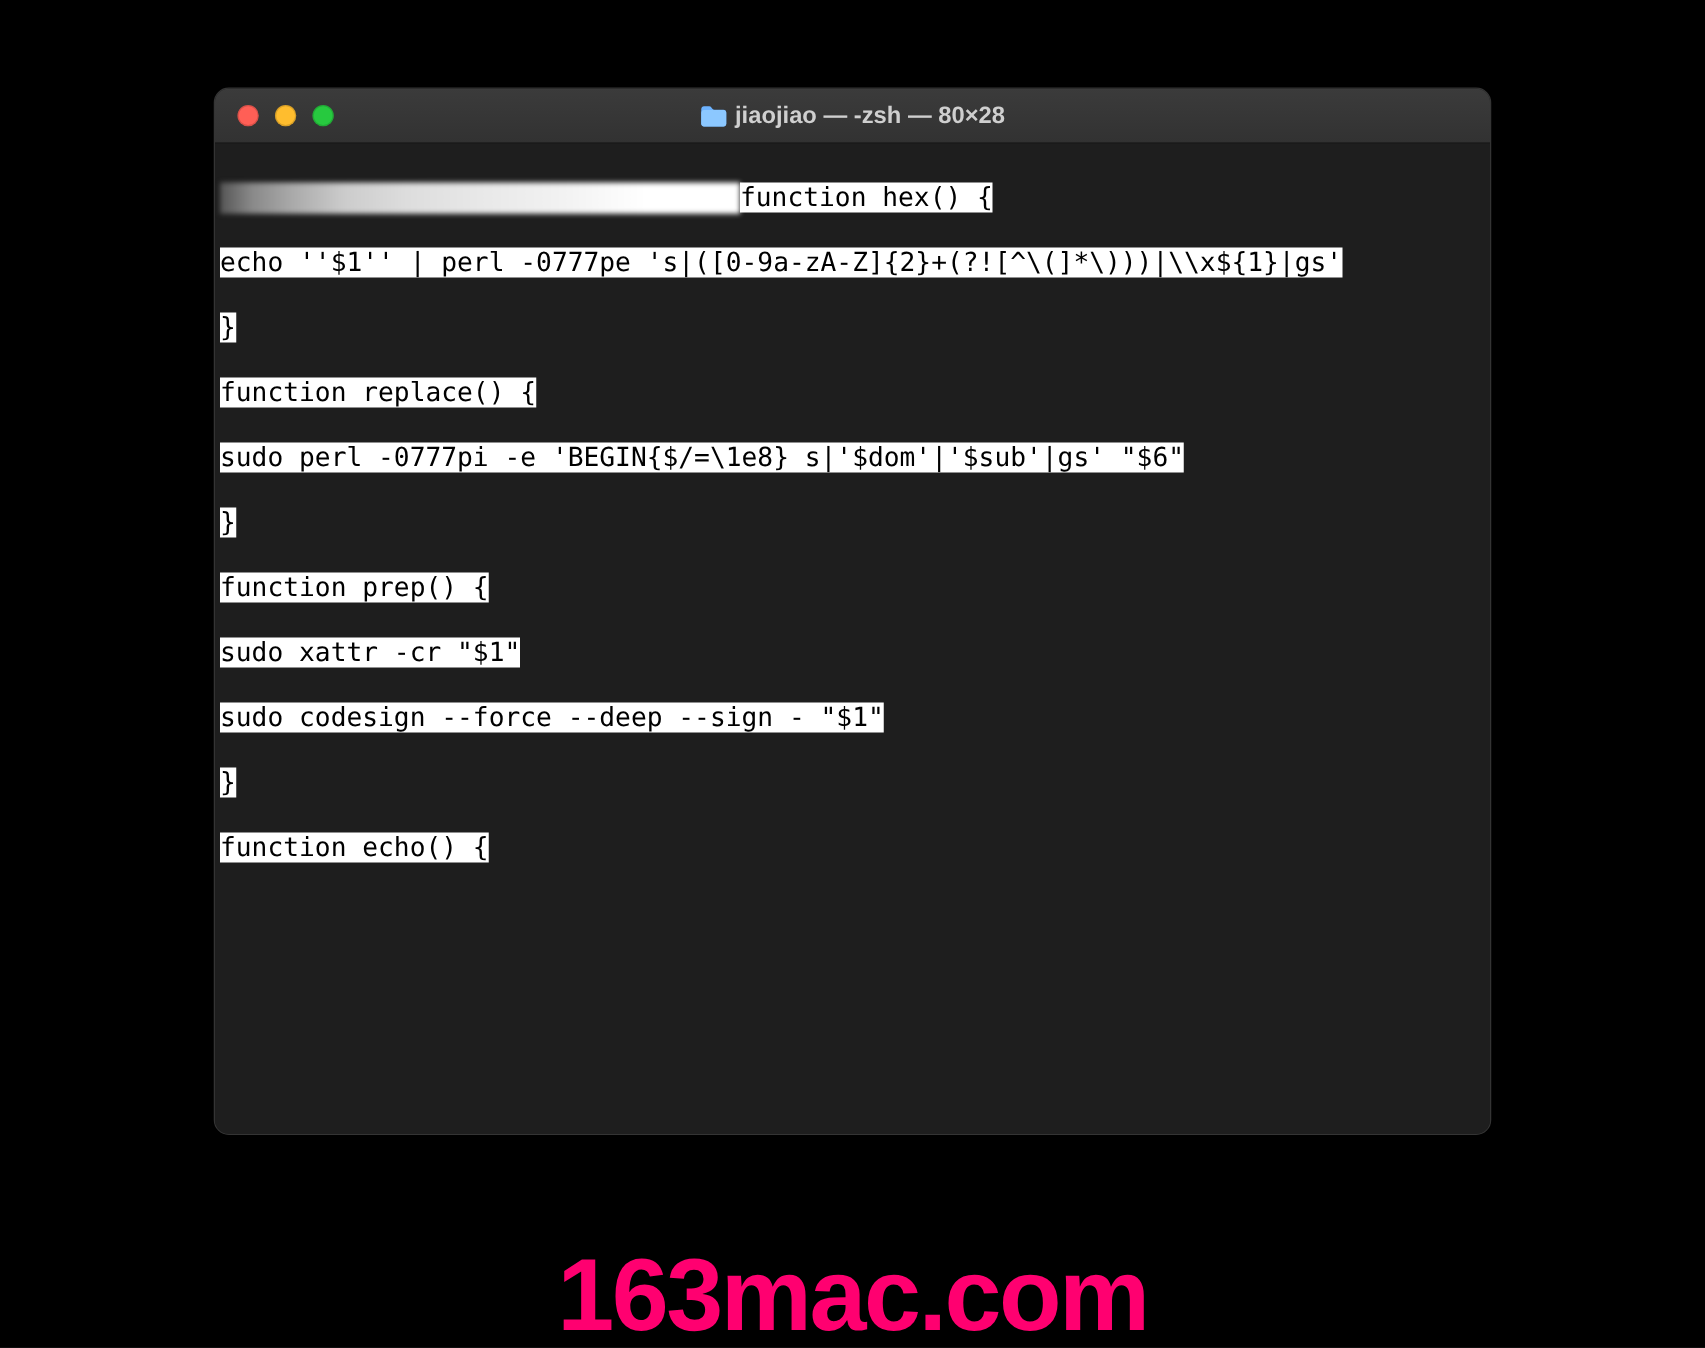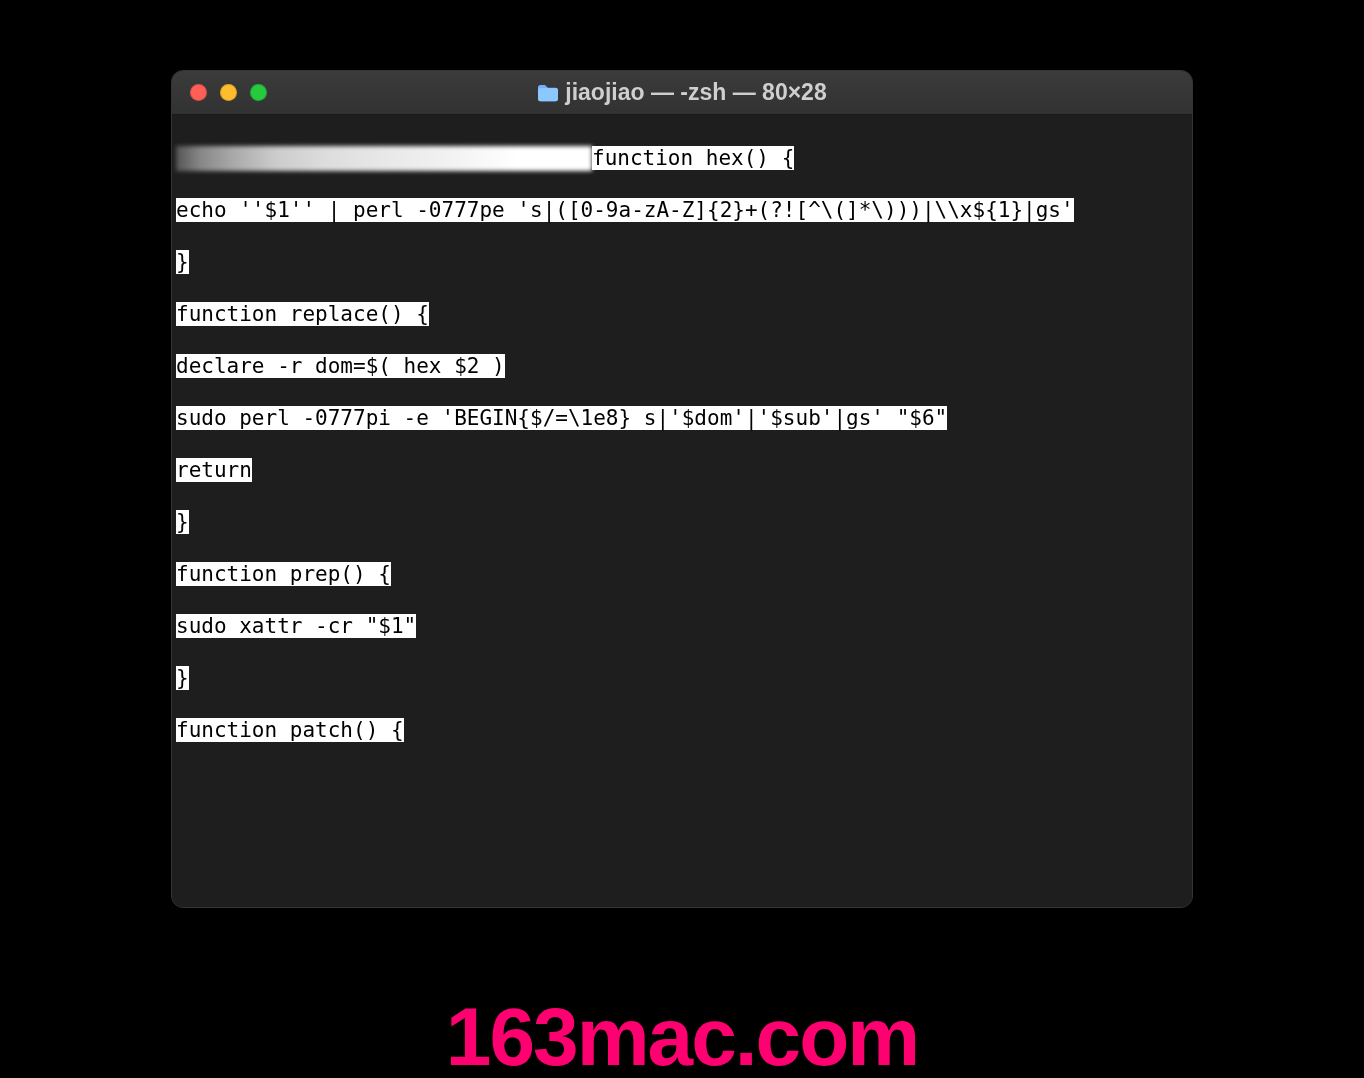--- a/index.html
+++ b/index.html
@@ -44,21 +44,21 @@
   .green  { background: #27c93f; box-shadow: inset 0 0 0 1px rgba(0,0,0,0.15); }
   .title-center {
     position: absolute;
     left: 0; right: 0;
     display: flex;
     justify-content: center;
     align-items: center;
     gap: 6px;
     pointer-events: none;
     font-family: -apple-system, BlinkMacSystemFont, "Helvetica Neue", sans-serif;
-    font-size: 23px;
+    font-size: 19px;
     font-weight: 700;
     color: #cfcfcf;
   }
   .folder-icon svg { display:block; }
   .terminal-body {
     background: #1e1e1e;
     padding: 4px 4px 20px 4px;
     font-size: 21px;
     line-height: 26px;
     letter-spacing: 0;
@@ -105,28 +105,27 @@
       </span>
       <span>jiaojiao — -zsh — 80×28</span>
     </div>
   </div>
 
   <div class="terminal-body">
 <span class="line"><span class="prompt-blur"></span><span class="hi">function hex() {</span></span>
 <span class="line"><span class="hi">echo ''$1'' | perl -0777pe 's|([0-9a-zA-Z]{2}+(?![^\(]*\)))|\\x${1}|gs'</span></span>
 <span class="line"><span class="hi">}</span></span>
 <span class="line"><span class="hi">function replace() {</span></span>
-<span class="line"><span class="hi">declare -r dom=$( hex $2 )</span></span>
 <span class="line"><span class="hi">sudo perl -0777pi -e 'BEGIN{$/=\1e8} s|'$dom'|'$sub'|gs' "$6"</span></span>
-<span class="line"><span class="hi">return</span></span>
 <span class="line"><span class="hi">}</span></span>
 <span class="line"><span class="hi">function prep() {</span></span>
 <span class="line"><span class="hi">sudo xattr -cr "$1"</span></span>
+<span class="line"><span class="hi">sudo codesign --force --deep --sign - "$1"</span></span>
 <span class="line"><span class="hi">}</span></span>
-<span class="line"><span class="hi">function patch() {</span></span>
+<span class="line"><span class="hi">function echo() {</span></span>
 <span class="line"></span>
 
 
 
 
 
 
 
 
 

